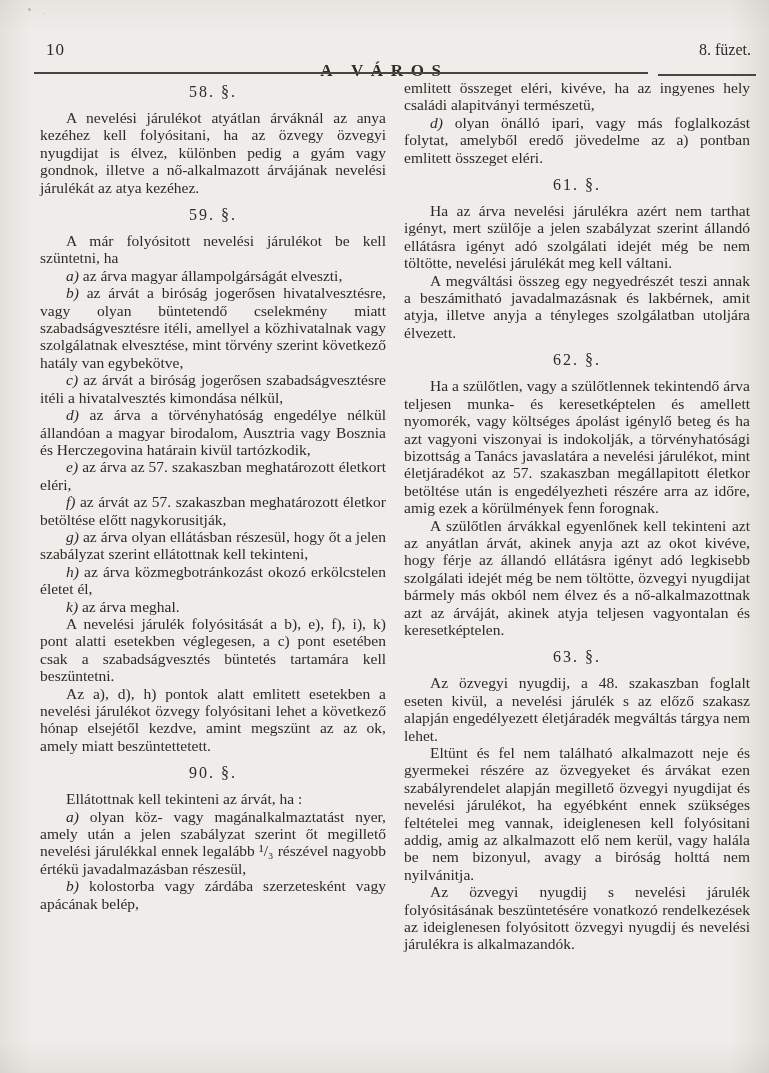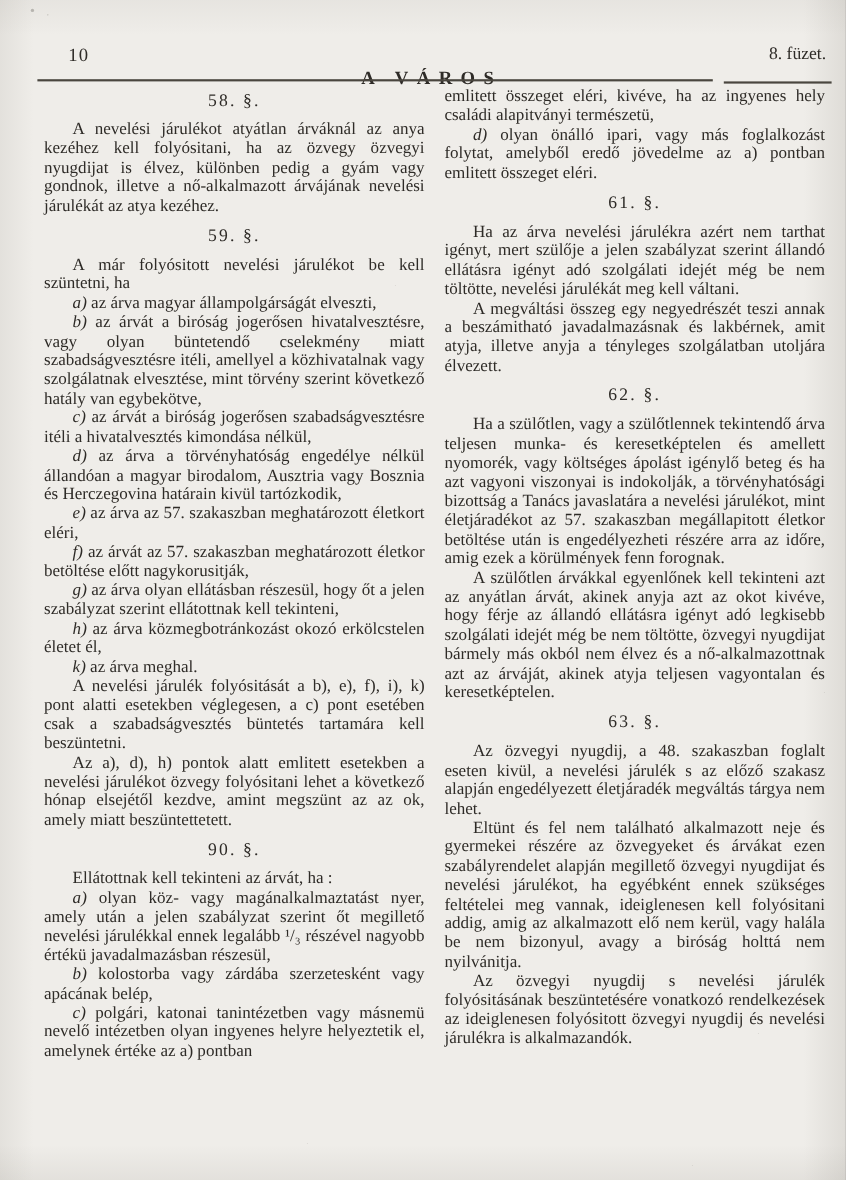--- a/index.html
+++ b/index.html
@@ -26,21 +26,21 @@
       560px 90px 0 -1px rgba(70,65,58,0.14),
       700px 380px 0 -1px rgba(70,65,58,0.12),
       80px 860px 0 -1px rgba(70,65,58,0.14),
       430px 700px 0 -1px rgba(70,65,58,0.12),
       660px 930px 0 -1px rgba(70,65,58,0.14),
       250px 1030px 0 -1px rgba(70,65,58,0.12),
       720px 620px 0 -1px rgba(70,65,58,0.12),
       40px 300px 0 -1px rgba(70,65,58,0.10),
       600px 1050px 0 -1px rgba(70,65,58,0.12);
   }
-  .masthead{position:absolute;top:40px;left:16px;right:0;height:24px;}
+  .masthead{position:absolute;top:40px;left:0;right:0;height:24px;}
   .pagenum{position:absolute;left:46px;top:0;font-size:17px;letter-spacing:1px;}
   .title{position:absolute;left:0;right:0;top:0;text-align:center;font-size:17px;font-weight:700;letter-spacing:0.45em;margin-top:21px;}
   .issue{position:absolute;right:18px;top:1px;font-size:16px;}
   .rule{position:absolute;background:#4a463f;height:2px;}
   .rule-left{left:34px;width:614px;top:72px;}
   .rule-right{left:658px;width:98px;top:74px;}
   .columns{
     position:absolute;top:79px;left:40px;right:19px;bottom:6px;
     display:flex;gap:18px;
   }
@@ -86,21 +86,20 @@
         <p class="para"><i class="marker">f) </i>az árvát az 57. szakaszban meghatározott életkor betöltése előtt nagykorusitják,</p>
         <p class="para"><i class="marker">g) </i>az árva olyan ellátásban részesül, hogy őt a jelen szabályzat szerint ellátottnak kell tekinteni,</p>
         <p class="para"><i class="marker">h) </i>az árva közmegbotránkozást okozó erkölcstelen életet él,</p>
         <p class="para"><i class="marker">k) </i>az árva meghal.</p>
         <p class="para">A nevelési járulék folyósitását a b), e), f), i), k) pont alatti esetekben véglegesen, a c) pont esetében csak a szabadságvesztés büntetés tartamára kell beszüntetni.</p>
         <p class="para">Az a), d), h) pontok alatt emlitett esetekben a nevelési járulékot özvegy folyósitani lehet a következő hónap elsejétől kezdve, amint megszünt az az ok, amely miatt beszüntettetett.</p>
         <h2 class="sec">90. §.</h2>
         <p class="para">Ellátottnak kell tekinteni az árvát, ha :</p>
         <p class="para"><i class="marker">a) </i>olyan köz- vagy magánalkalmaztatást nyer, amely után a jelen szabályzat szerint őt megillető nevelési járulékkal ennek legalább ¹/₃ részével nagyobb értékü javadalmazásban részesül,</p>
         <p class="para"><i class="marker">b) </i>kolostorba vagy zárdába szerzetesként vagy apácának belép,</p>
-        <p class="para"><i class="marker">c) </i>polgári, katonai tanintézetben vagy másnemü nevelő intézetben olyan ingyenes helyre helyeztetik el, amelynek értéke az a) pontban</p>
       </section>
     <section class="col col-right" id="col-right">
         <p class="para noindent">emlitett összeget eléri, kivéve, ha az ingyenes hely családi alapitványi természetü,</p>
         <p class="para"><i class="marker">d) </i>olyan önálló ipari, vagy más foglalkozást folytat, amelyből eredő jövedelme az a) pontban emlitett összeget eléri.</p>
         <h2 class="sec">61. §.</h2>
         <p class="para">Ha az árva nevelési járulékra azért nem tarthat igényt, mert szülője a jelen szabályzat szerint állandó ellátásra igényt adó szolgálati idejét még be nem töltötte, nevelési járulékát meg kell váltani.</p>
         <p class="para">A megváltási összeg egy negyedrészét teszi annak a beszámitható javadalmazásnak és lakbérnek, amit atyja, illetve anyja a tényleges szolgálatban utoljára élvezett.</p>
         <h2 class="sec">62. §.</h2>
         <p class="para">Ha a szülőtlen, vagy a szülőtlennek tekintendő árva teljesen munka- és keresetképtelen és amellett nyomorék, vagy költséges ápolást igénylő beteg és ha azt vagyoni viszonyai is indokolják, a törvényhatósági bizottság a Tanács javaslatára a nevelési járulékot, mint életjáradékot az 57. szakaszban megállapitott életkor betöltése után is engedélyezheti részére arra az időre, amig ezek a körülmények fenn forognak.</p>
         <p class="para">A szülőtlen árvákkal egyenlőnek kell tekinteni azt az anyátlan árvát, akinek anyja azt az okot kivéve, hogy férje az állandó ellátásra igényt adó legkisebb szolgálati idejét még be nem töltötte, özvegyi nyugdijat bármely más okból nem élvez és a nő-alkalmazottnak azt az árváját, akinek atyja teljesen vagyontalan és keresetképtelen.</p>

